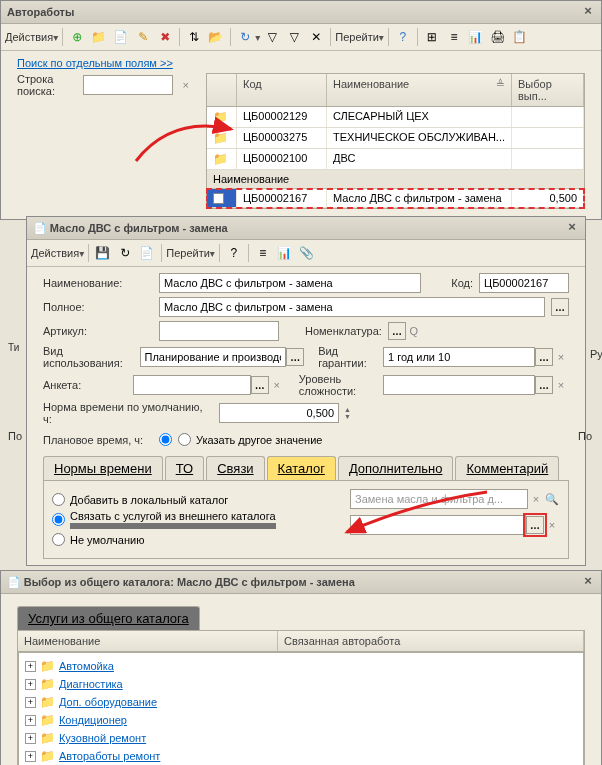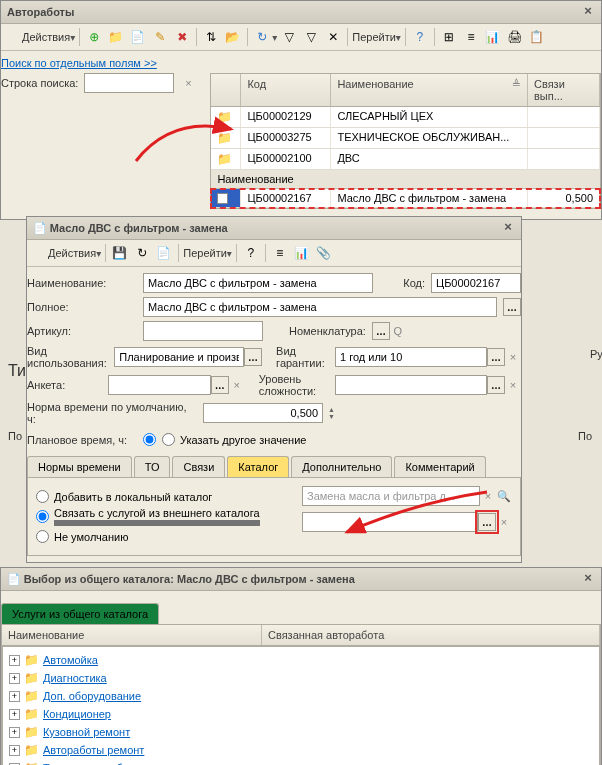--- a/index.html
+++ b/index.html
@@ -1,39 +1,39 @@
 <!DOCTYPE html>
 <html><head>
 <meta charset="utf-8">
 <style>
   * { box-sizing: border-box; margin: 0; padding: 0; }
   body { font-family: Tahoma, Arial, sans-serif; font-size: 11px; background: #e8e4d8; width: 602px; }
   .window { border: 1px solid #8a8a8a; background: #f0ece0; margin-bottom: 2px; position: relative; }
   .titlebar { background: linear-gradient(#e0dcd0, #d0ccc0); padding: 4px 6px; font-weight: bold; color: #444; display: flex; justify-content: space-between; align-items: center; border-bottom: 1px solid #b0aca0; }
   .close-x { width: 14px; height: 14px; text-align: center; line-height: 12px; cursor: pointer; color: #555; font-size: 13px; }
-  .toolbar { background: #f0ece0; padding: 3px 21px; border-bottom: 1px solid #c0bcb0; display: flex; align-items: center; gap: 2px; flex-wrap: wrap; }
+  .toolbar { background: #f0ece0; padding: 3px 4px; border-bottom: 1px solid #c0bcb0; display: flex; align-items: center; gap: 2px; flex-wrap: wrap; }
   .tbtn { width: 20px; height: 20px; display: inline-flex; align-items: center; justify-content: center; border: 1px solid transparent; border-radius: 2px; cursor: pointer; font-size: 12px; }
   .dd { font-size: 10px; color: #555; margin-left: -2px; }
   .sep { width: 1px; height: 18px; background: #c0bcb0; margin: 0 2px; }
   .link { color: #0060c0; text-decoration: underline; cursor: pointer; }
-  .content { padding: 6px 0; }
+  .content { padding: 6px 16px; }
   .row { display: flex; align-items: center; gap: 6px; margin-bottom: 4px; }
   .label { color: #333; }
   input[type=text] { border: 1px solid #a09c90; padding: 2px 4px; font-size: 11px; background: #fff; height: 20px; }
   .grid { border: 1px solid #b0aca0; background: #fff; font-size: 11px; }
   .grid-head { display: flex; background: linear-gradient(#f4f0e4,#e4e0d4); border-bottom: 1px solid #b0aca0; }
   .grid-head > div { padding: 4px 6px; border-right: 1px solid #c0bcb0; color: #444; }
   .grid-row { display: flex; border-bottom: 1px solid #e0dcd0; }
   .grid-row > div { padding: 3px 6px; border-right: 1px solid #e8e4d8; overflow: hidden; white-space: nowrap; text-overflow: ellipsis; }
   .folder { color: #d8a038; font-size: 12px; }
   .minus { background: #fff; border: 1px solid #888; width: 11px; height: 11px; display: inline-flex; align-items: center; justify-content: center; font-size: 10px; line-height: 9px; }
   .highlight-row { outline: 2px dashed #e03030; outline-offset: -1px; }
   .sel-cell { background: #3060c0; color: #fff; }
   .tabs { display: flex; border-bottom: 1px solid #b0aca0; margin-top: 6px; }
-  .tab { padding: 4px 10px; border: 1px solid #b0aca0; border-bottom: none; background: #e8e4d8; margin-right: 2px; border-radius: 3px 3px 0 0; cursor: pointer; font-size: 11px; }
+  .tab { padding: 4px 10px; border: 1px solid #b0aca0; border-bottom: none; background: #e8e4d8; margin-right: 2px; border-radius: 3px 3px 0 0; cursor: pointer; font-size: 13px; text-decoration: underline; }
   .tab.active { background: #ffe070; font-weight: normal; }
   .tab-body { border: 1px solid #b0aca0; border-top: none; padding: 8px; background: #f0ece0; }
   .radio-row { display: flex; align-items: center; gap: 5px; margin: 4px 0; }
   .dots-btn { width: 18px; height: 18px; border: 1px solid #a09c90; background: #f0ece0; display: inline-flex; align-items: center; justify-content: center; cursor: pointer; font-weight: bold; font-size: 10px; }
   .dots-red { outline: 2px solid #e03030; outline-offset: 1px; }
   .x-btn { width: 16px; display: inline-block; text-align: center; color: #888; cursor: pointer; }
   .underline-red { border-bottom: 6px solid #737373; padding-bottom: 1px; }
   .tree { border: 1px solid #b0aca0; background: #fff; padding: 4px; max-height: 210px; overflow: auto; }
   .tree-item { padding: 2px 0 2px 2px; display: flex; align-items: center; gap: 4px; }
   .tree-link { color: #0060c0; text-decoration: underline; cursor: pointer; }
@@ -92,21 +92,21 @@
         <span class="x-btn">×</span>
       </div>
       <div class="grid" style="flex:1; margin-left:8px;">
         <div class="grid-head">
           <div style="width:30px"></div>
           <div style="width:90px">Код</div>
           <div style="flex:1; display:flex; justify-content:space-between;">
               <span>Наименование</span>
               <span style="color:#888">≜</span>
             </div>
-          <div style="width:72px">Связи вып...</div>
+          <div style="width:72px">Выбор вып...</div>
         </div>
         <div class="grid-row">
           <div style="width:30px"><span class="folder">📁</span></div>
           <div style="width:90px">ЦБ00002129</div>
           <div style="flex:1">СЛЕСАРНЫЙ ЦЕХ</div>
           <div style="width:72px"></div>
         </div>
         <div class="grid-row">
           <div style="width:30px"><span class="folder">📁</span></div>
           <div style="width:90px">ЦБ00003275</div>
@@ -136,21 +136,21 @@
     <defs>
         <marker id="a1" markerWidth="8" markerHeight="8" refX="6" refY="3" orient="auto">
           <path d="M0,0 L7,3 L0,6 Z" fill="#e02020"></path>
         </marker>
       </defs>
     <path d="M5,50 Q40,5 100,18" stroke="#e02020" stroke-width="3" fill="none" marker-end="url(#a1)"></path>
   </svg>
 </div>
 
 <div style="position:relative; margin-left:26px; margin-top:-6px;">
-<div class="window" style="width:496px;">
+<div class="window" style="width:560px;">
   <div class="titlebar">
     <span><span>📄</span> <span>Масло ДВС с фильтром - замена</span></span>
     <span class="close-x">×</span>
   </div>
   <div class="toolbar">
     <span class="label">Действия</span>
         <span class="dd">▾</span>
     <span class="sep"></span>
     <span class="tbtn">💾</span>
     <span class="tbtn">↻</span>
@@ -276,33 +276,33 @@
     <defs>
           <marker id="a2" markerWidth="8" markerHeight="8" refX="6" refY="3" orient="auto">
             <path d="M0,0 L7,3 L0,6 Z" fill="#e02020"></path>
           </marker>
         </defs>
     <path d="M150,5 Q80,15 10,45" stroke="#e02020" stroke-width="3" fill="none" marker-end="url(#a2)"></path>
   </svg>
 </div>
 </div>
 
-<div style="position:absolute; left:8px; top:342px; font-size:16px; color:#333;margin-top:20px;">Ти</div>
+<div style="position:absolute; left:8px; top:342px; font-size:10px; color:#333;">Ти</div>
 <div style="position:absolute; left:590px; top:348px; font-size:11px; color:#333;">Руб</div>
 <div style="position:absolute; left:8px; top:430px; font-size:11px; color:#333;">По</div>
 <div style="position:absolute; left:578px; top:430px; font-size:11px; color:#333;">По</div>
 
 <div class="window" style="margin-top:4px;">
   <div class="titlebar">
     <span><span>📄</span> <span>Выбор из общего каталога: Масло ДВС с фильтром - замена</span></span>
     <span class="close-x">×</span>
   </div>
   <div class="content">
     <div class="tabs">
-      <div class="tab active" style="background:#15803d">Услуги из общего каталога</div>
+      <div class="tab active" style="background:#737373">Услуги из общего каталога</div>
     </div>
     <div class="tab-body" style="padding:0; background:#fff;">
       <div class="grid-head">
         <div style="width:260px">Наименование</div>
         <div style="flex:1">Связанная авторабота</div>
       </div>
       <div class="tree">
         <div class="tree-item">
             <span class="exp">+</span>
             <span class="folder">📁</span>

